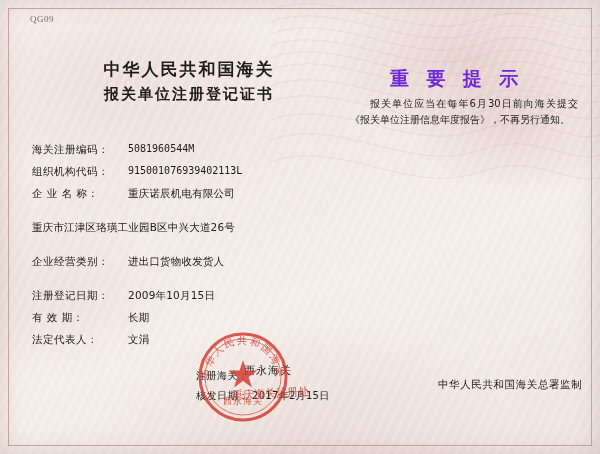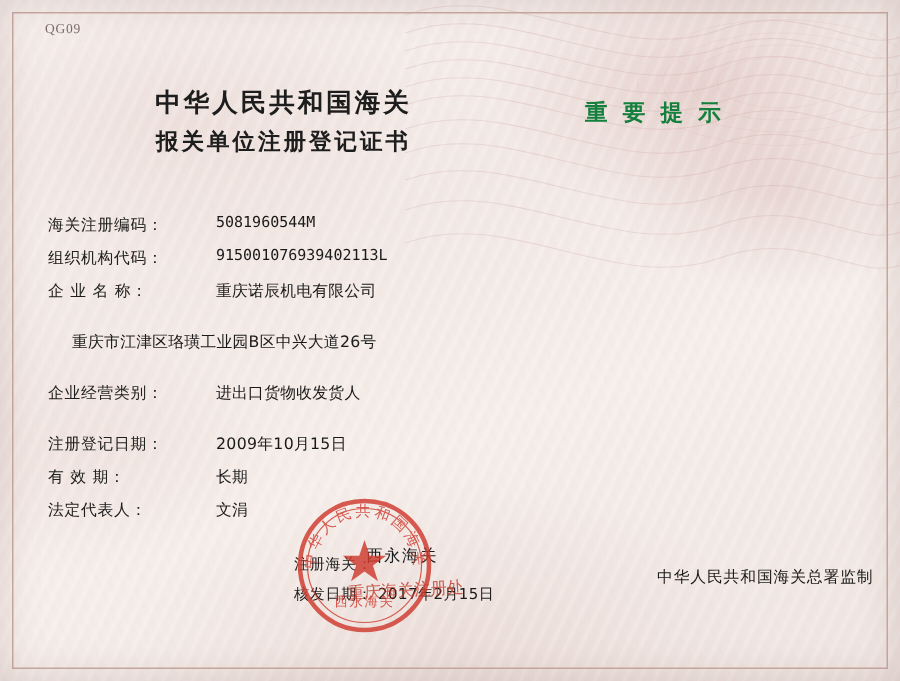--- a/index.html
+++ b/index.html
@@ -112,37 +112,36 @@
     font-size: 10.5px;
     color: #20201f;
     letter-spacing: 0.5px;
     white-space: nowrap;
   }
   .field-value {
     font-family: "DejaVu Sans", sans-serif;
     font-size: 10.5px;
     color: #1a1a1a;
     letter-spacing: 0.2px;
-    margin-left: 16px;
   }
   .field-value.mono {
     font-family: "DejaVu Sans Mono", monospace;
     font-size: 10px;
     letter-spacing: 0;
   }
   
   .notice-title {
     position: absolute;
     left: 390px;
     top: 66px;
-    font-family: Liberation Sans, sans-serif;
-    font-size: 15px;
+    font-family: Liberation Mono, monospace;
+    font-size: 19px;
     font-weight: bold;
     letter-spacing: 3px;
-    color: #15803d;
+    color: #6d28d9;
   }
   .notice-body {
     position: absolute;
     left: 350px;
     top: 96px;
     width: 228px;
     font-family: "DejaVu Sans", sans-serif;
     font-size: 10px;
     line-height: 16px;
     color: #1c1c1c;
@@ -282,20 +281,21 @@
       <span class="field-label">有 效 期：</span>
       <span class="field-value">长期</span>
     </div>
     <div class="field-row">
       <span class="field-label">法定代表人：</span>
       <span class="field-value">文涓</span>
     </div>
   </div>
 
   <div class="notice-title">重 要 提 示</div>
+  <div class="notice-body">报关单位应当在每年6月30日前向海关提交《报关单位注册信息年度报告》，不再另行通知。</div>
 
   <div class="custom-name">西永海关</div>
 
   <div class="sig-block">
     <div class="sig-row">
       <span class="sig-label">注册海关：</span>
       <span class="sig-value"></span>
     </div>
     <div class="sig-row">
       <span class="sig-label">核发日期：</span>

